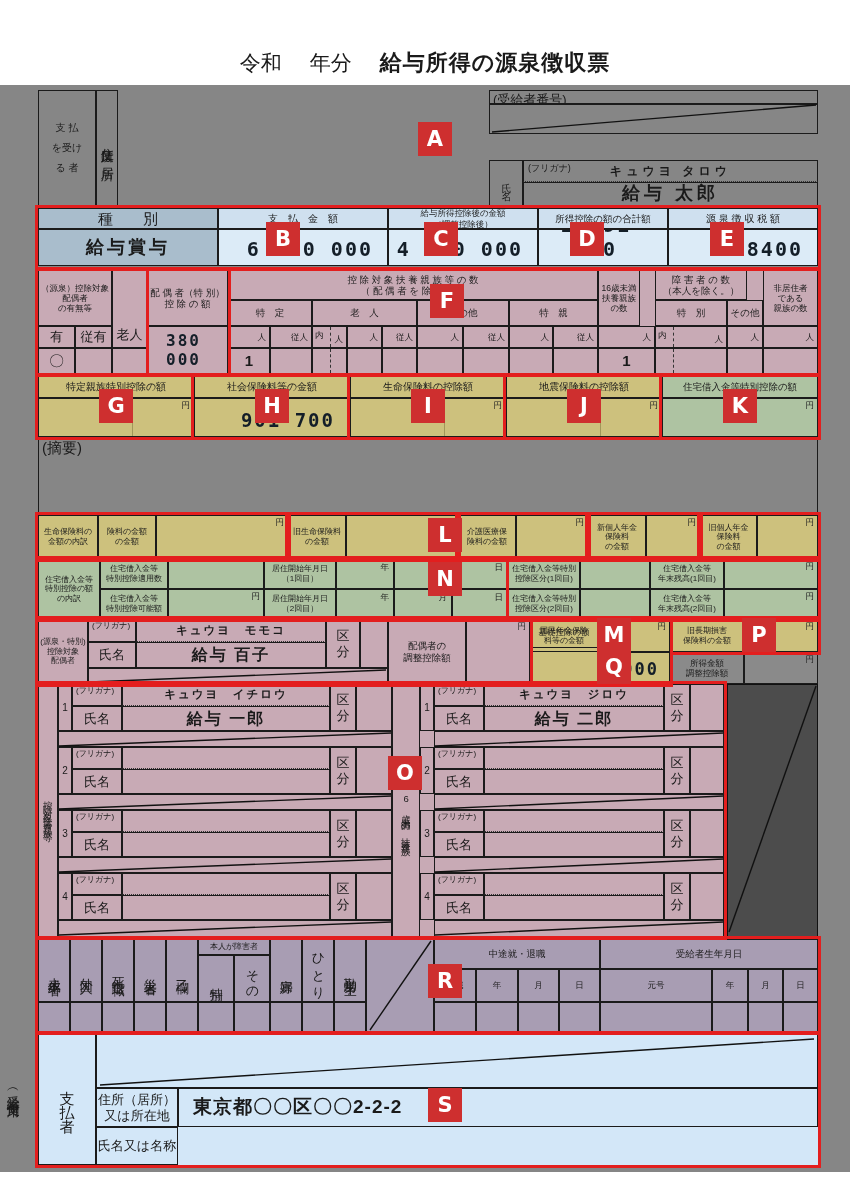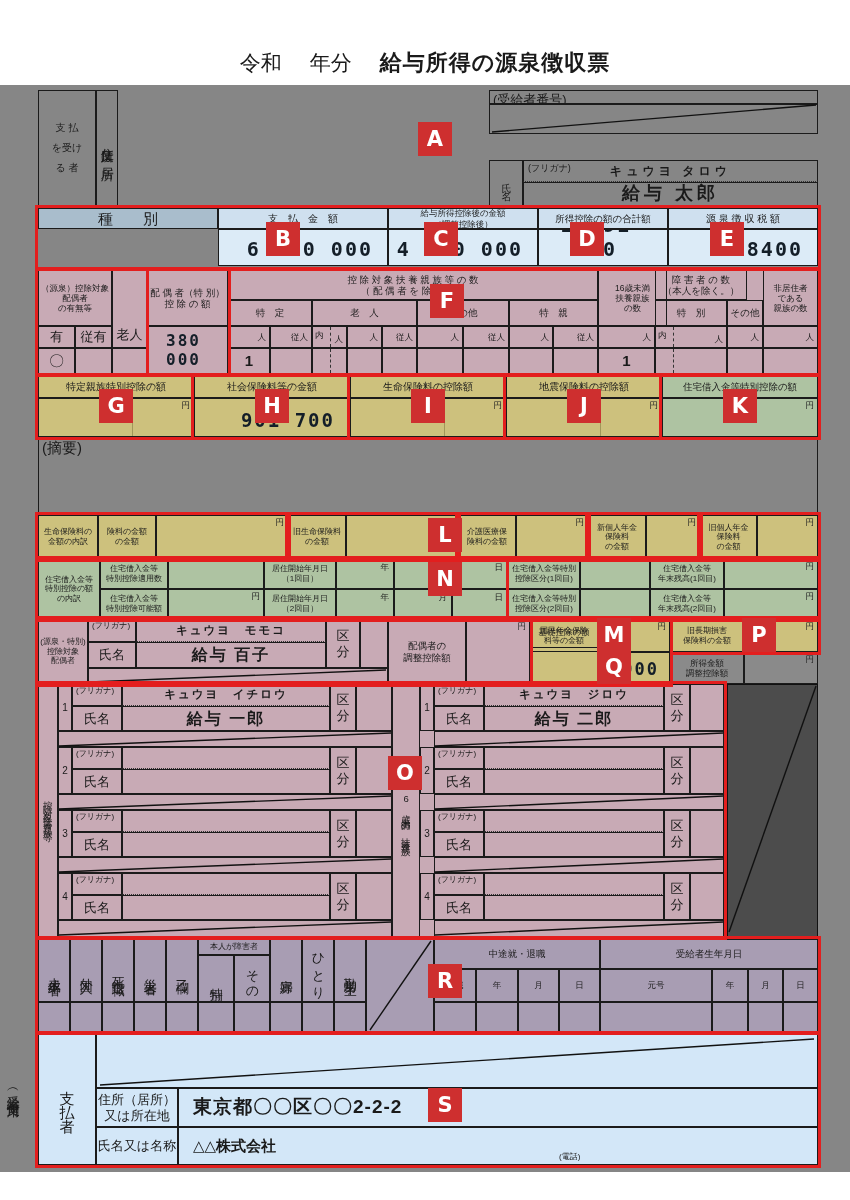--- a/index.html
+++ b/index.html
@@ -61,20 +61,21 @@
   </div>
   <div class="c bold" style="left:523px;top:182px;width:295px;height:24px;font-size:18px;letter-spacing:4px">給与 太郎</div>
   <div class="mk" style="left:418px;top:122px">A</div>
 
   <div class="c f11 bt" style="left:38px;top:208px;width:180px;height:21px">種　　別</div>
   <div class="c f10 bh" style="left:218px;top:208px;width:170px;height:21px">支　払　金　額</div>
   <div class="c f85 bh" style="left:388px;top:208px;width:150px;height:21px">給与所得控除後の金額
 （調整控除後）</div>
   <div class="c f95 bh" style="left:538px;top:208px;width:130px;height:21px">所得控除の額の合計額</div>
   <div class="c f10 bh" style="left:668px;top:208px;width:150px;height:21px">源 泉 徴 収 税 額</div>
+  <div class="c bt bold" style="left:38px;top:229px;width:180px;height:37px;font-size:18px;letter-spacing:3px">給与賞与</div>
   <div class="c bv num" style="left:218px;top:229px;width:170px;height:37px">6 000 000</div>
   <div class="c bv num" style="left:388px;top:229px;width:150px;height:37px">4 380 000</div>
   <div class="c bv num" style="left:538px;top:229px;width:130px;height:37px">2 591 700</div>
   <div class="c bv num" style="left:668px;top:229px;width:150px;height:37px">88400</div>
   <div class="rb" style="left:35px;top:205px;width:786px;height:66px"></div>
   <div class="mk" style="left:266px;top:222px">B</div>
   <div class="mk" style="left:424px;top:222px">C</div>
   <div class="mk" style="left:570px;top:222px">D</div>
   <div class="mk" style="left:710px;top:222px">E</div>
 
@@ -111,21 +112,21 @@
   <div class="c f85" style="left:553px;top:326px;width:45px;height:22px;justify-content:flex-end;padding-right:3px">従人</div>
   <div class="c bold" style="left:228px;top:348px;width:42px;height:26px;font-size:15px">1</div>
   <div class="c" style="left:270px;top:348px;width:42px;height:26px"></div>
   <div class="c" style="left:312px;top:348px;width:35px;height:26px"><i class="dash" style="left:17px"></i></div>
   <div class="c" style="left:347px;top:348px;width:35px;height:26px"></div>
   <div class="c" style="left:382px;top:348px;width:35px;height:26px"></div>
   <div class="c" style="left:417px;top:348px;width:46px;height:26px"></div>
   <div class="c" style="left:463px;top:348px;width:46px;height:26px"></div>
   <div class="c" style="left:509px;top:348px;width:44px;height:26px"></div>
   <div class="c" style="left:553px;top:348px;width:45px;height:26px"></div>
-  <div class="c f85" style="left:598px;top:270px;width:69px;height:56px">16歳未満
+  <div class="c f85" style="left:598px;top:270px;width:42px;height:56px">16歳未満
 扶養親族
 の数</div>
   <div class="c f85" style="left:598px;top:326px;width:57px;height:22px;justify-content:flex-end;padding-right:3px">人</div>
   <div class="c bold" style="left:598px;top:348px;width:57px;height:26px;font-size:15px">1</div>
   <div class="c f95" style="left:655px;top:270px;width:92px;height:30px">障 害 者 の 数
 （本人を除く。）</div>
   <div class="c f95" style="left:655px;top:300px;width:72px;height:26px">特　別</div>
   <div class="c f95" style="left:727px;top:300px;width:36px;height:26px">その他</div>
   <div class="c f85" style="left:655px;top:326px;width:72px;height:22px">
     <span style="position:absolute;left:2px;top:3px">内</span>
@@ -415,24 +416,20 @@
   <div class="bg bl" style="left:38px;top:1034px;width:780px;height:131px"></div>
   <div class="c f9 vert" style="position:absolute;left:4px;top:1036px;width:18px;height:110px;border:none;background:transparent">（受給者交付用）</div>
   <div class="c f11 vert" style="left:38px;top:1034px;width:58px;height:131px;letter-spacing:14px">支払者</div>
   <div class="c" style="left:96px;top:1034px;width:722px;height:54px"></div>
   <div class="c f9" style="left:96px;top:1088px;width:82px;height:39px">住所（居所）
 又は所在地</div>
   <div class="c" style="left:178px;top:1088px;width:640px;height:39px;justify-content:flex-start">
     <span style="font-size:19px;font-weight:bold;margin-left:14px;letter-spacing:1px">東京都〇〇区〇〇2-2-2</span>
   </div>
   <div class="c f9" style="left:96px;top:1127px;width:82px;height:38px">氏名又は名称</div>
-  <div class="c" style="left:178px;top:1127px;width:640px;height:38px;justify-content:flex-start">
-    <span style="font-size:15px;font-weight:bold;margin-left:14px">△△株式会社</span>
-    <span style="position:absolute;left:380px;bottom:2px;font-size:8px">(電話)</span>
-  </div>
   <div class="rb" style="left:35px;top:1031px;width:786px;height:137px"></div>
   <div class="mk" style="left:428px;top:1088px">S</div>
 
   <svg class="lines" width="850" height="1200">
     <line x1="492" y1="132" x2="816" y2="105" stroke="#111" stroke-width="1.4"></line>
     <line x1="90" y1="682" x2="386" y2="670" stroke="#111" stroke-width="1.4"></line>
     <line x1="59" y1="746" x2="391" y2="733" stroke="#111" stroke-width="1.4"></line>
     <line x1="59" y1="809" x2="391" y2="796" stroke="#111" stroke-width="1.4"></line>
     <line x1="59" y1="872" x2="391" y2="859" stroke="#111" stroke-width="1.4"></line>
     <line x1="59" y1="935" x2="391" y2="922" stroke="#111" stroke-width="1.4"></line>

